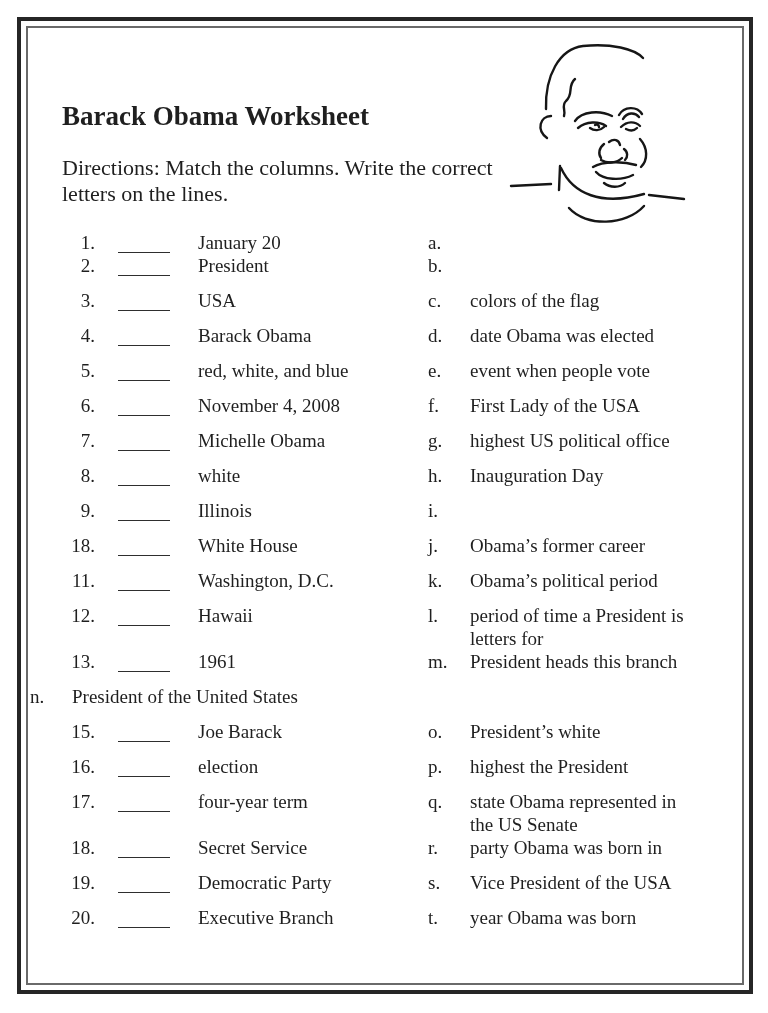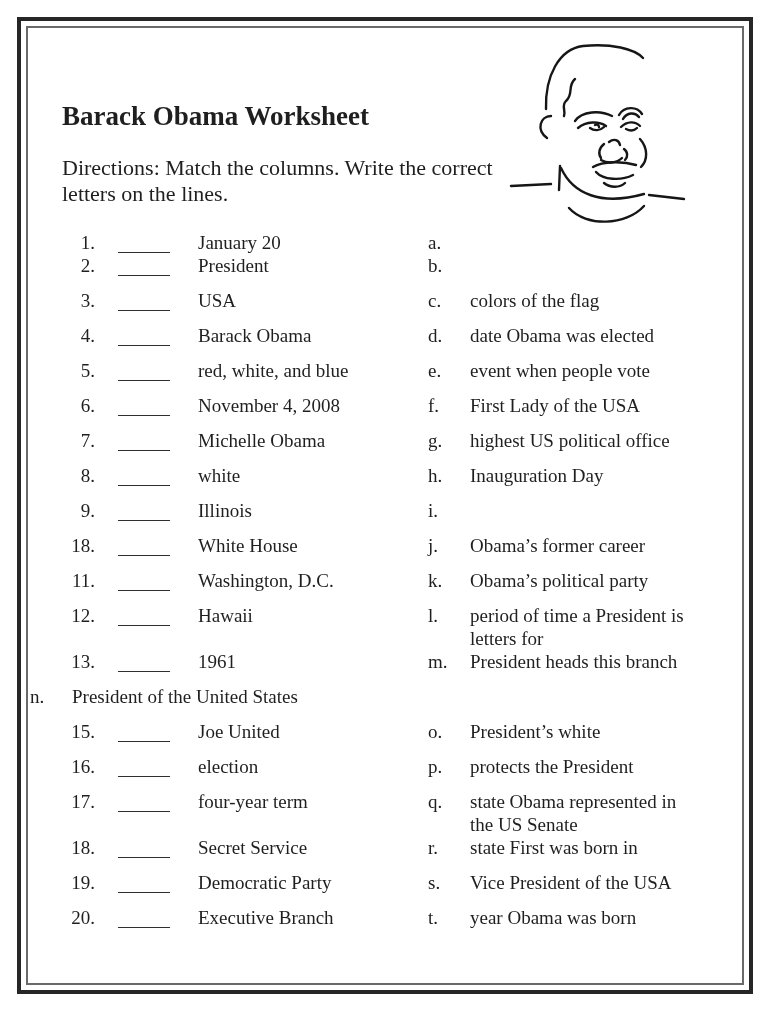--- a/index.html
+++ b/index.html
@@ -224,21 +224,21 @@
     </div>
   </div>
       <div class="row">
     <div class="cell-left">
       <span class="num">11.</span>
       <span class="blank"></span>
       <span class="term">Washington, D.C.</span>
     </div>
     <div class="cell-right">
       <span class="letter">k.</span>
-      <span class="desc">Obama’s political party</span>
+      <span class="desc">Obama’s political period</span>
     </div>
   </div>
       <div class="row tall">
     <div class="cell-left">
       <span class="num">12.</span>
       <span class="blank"></span>
       <span class="term">Hawaii</span>
     </div>
     <div class="cell-right">
       <span class="letter">l.</span>
@@ -260,36 +260,36 @@
       <div class="row">
     <div class="cell-right">
       <span class="letter">n.</span>
       <span class="desc">President of the United States</span>
     </div>
   </div>
       <div class="row">
     <div class="cell-left">
       <span class="num">15.</span>
       <span class="blank"></span>
-      <span class="term">Joe United</span>
+      <span class="term">Joe Barack</span>
     </div>
     <div class="cell-right">
       <span class="letter">o.</span>
       <span class="desc">President’s white</span>
     </div>
   </div>
       <div class="row">
     <div class="cell-left">
       <span class="num">16.</span>
       <span class="blank"></span>
       <span class="term">election</span>
     </div>
     <div class="cell-right">
       <span class="letter">p.</span>
-      <span class="desc">protects the President</span>
+      <span class="desc">highest the President</span>
     </div>
   </div>
       <div class="row tall">
     <div class="cell-left">
       <span class="num">17.</span>
       <span class="blank"></span>
       <span class="term">four-year term</span>
     </div>
     <div class="cell-right">
       <span class="letter">q.</span>
@@ -298,21 +298,21 @@
     </div>
   </div>
       <div class="row">
     <div class="cell-left">
       <span class="num">18.</span>
       <span class="blank"></span>
       <span class="term">Secret Service</span>
     </div>
     <div class="cell-right">
       <span class="letter">r.</span>
-      <span class="desc">state First was born in</span>
+      <span class="desc">party Obama was born in</span>
     </div>
   </div>
       <div class="row">
     <div class="cell-left">
       <span class="num">19.</span>
       <span class="blank"></span>
       <span class="term">Democratic Party</span>
     </div>
     <div class="cell-right">
       <span class="letter">s.</span>

